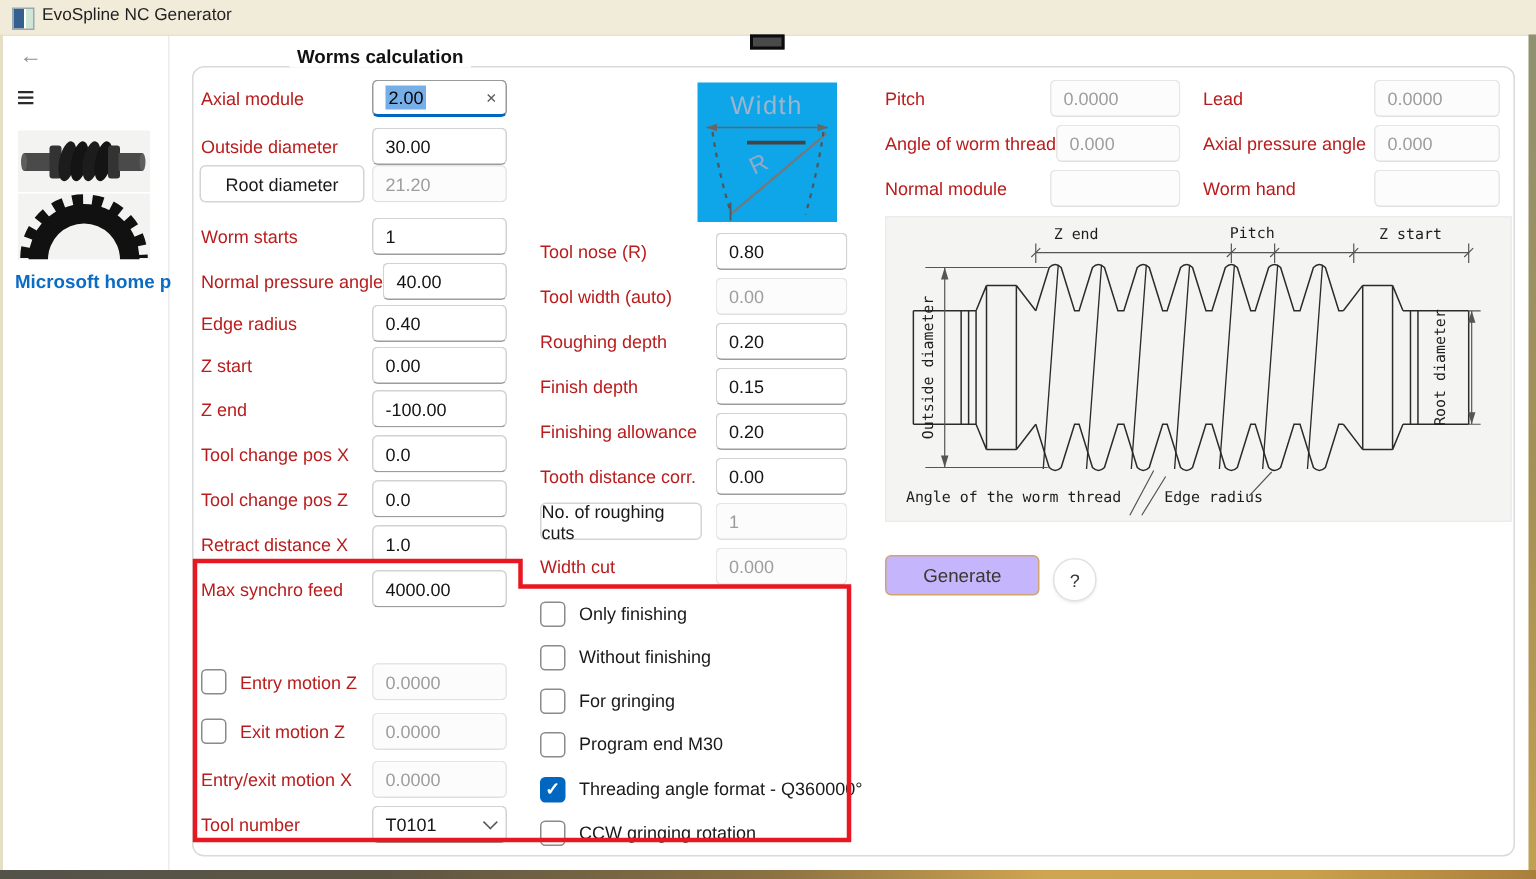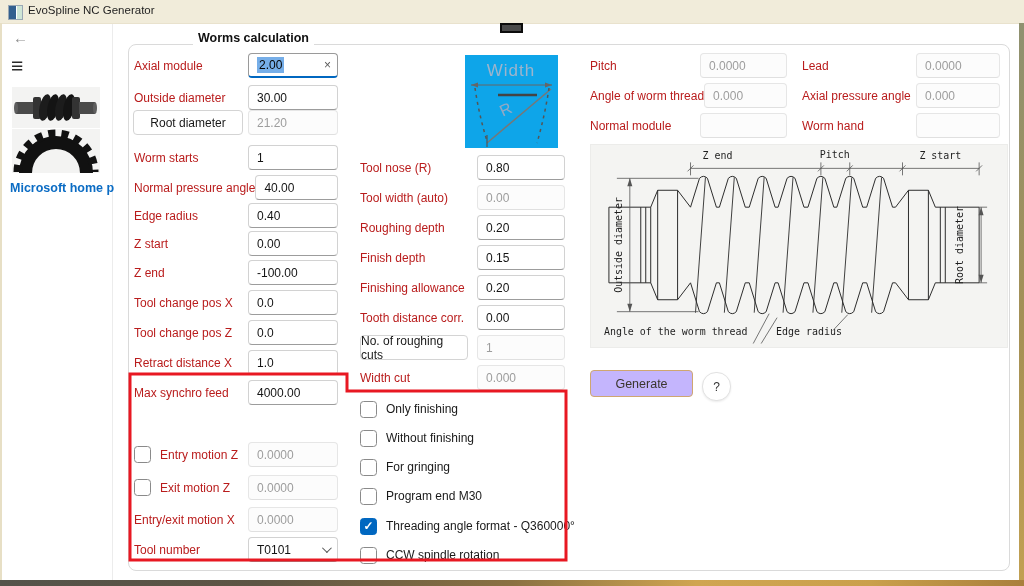--- a/index.html
+++ b/index.html
@@ -268,21 +268,21 @@
     <span class="cbl">Program end M30</span>
   </div>
   <div class="cbrow" style="left:360px;top:517px">
     <span class="cb checked">
         <i>✓</i>
       </span>
     <span class="cbl">Threading angle format - Q360000°</span>
   </div>
   <div class="cbrow" style="left:360px;top:546px">
     <span class="cb"></span>
-    <span class="cbl">CCW spindle rotation</span>
+    <span class="cbl">CCW gringing rotation</span>
   </div>
 
   <div class="frow" style="left:590px;top:53px;width:197px">
     <div class="fl">Pitch</div>
     <div class="fi dis" style="width:87px">0.0000</div>
   </div>
   <div class="frow" style="left:802px;top:53px;width:198px">
     <div class="fl">Lead</div>
     <div class="fi dis" style="width:84px">0.0000</div>
   </div>

